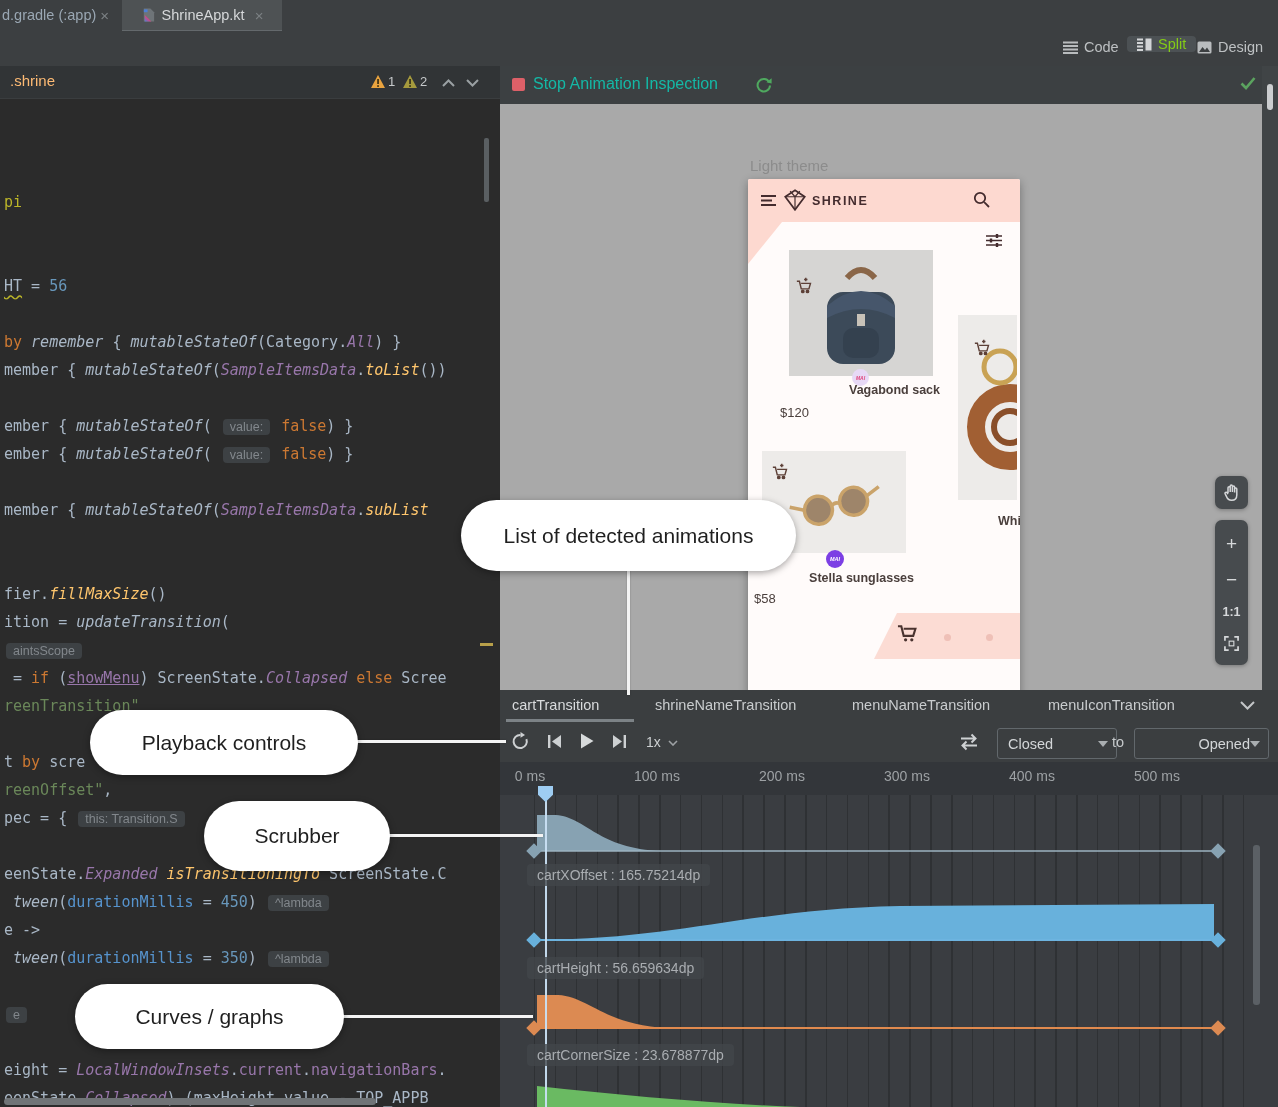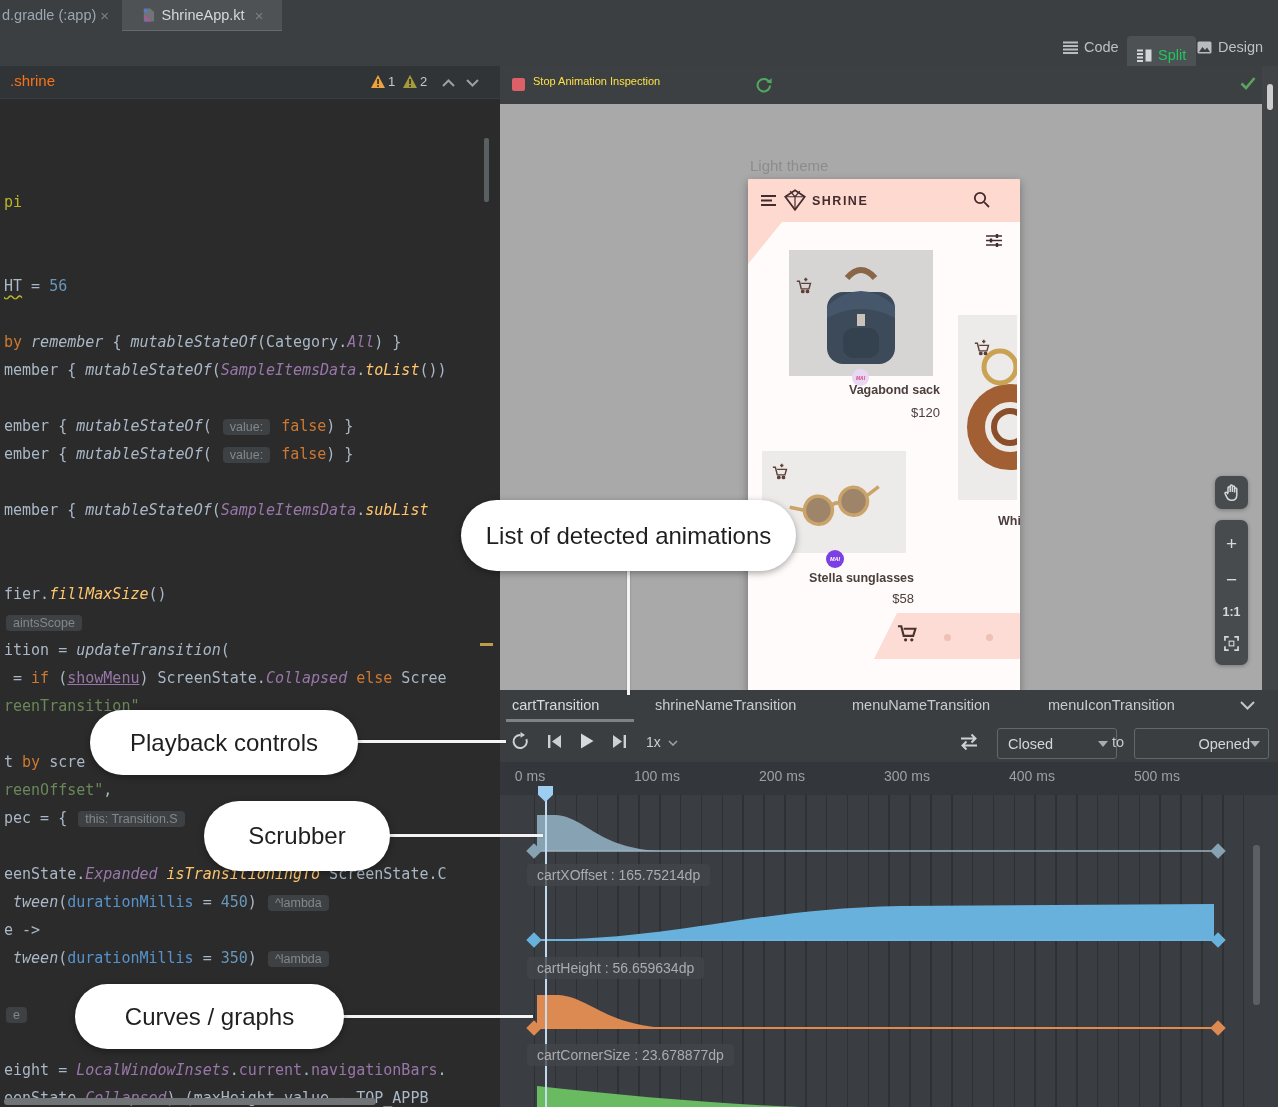--- a/index.html
+++ b/index.html
@@ -6,54 +6,54 @@
   #stage{position:relative;width:1278px;height:1107px;background:#2b2b2b;overflow:hidden;
          font-family:"Liberation Sans",sans-serif;-webkit-font-smoothing:antialiased;}
   .abs{position:absolute;}
   
   #header{left:0;top:0;width:1278px;height:66px;background:#3c3f41;}
   .tab{height:30px;display:flex;align-items:center;font-size:14.5px;color:#9aa7b3;}
   #tab-active{left:122px;top:0;width:160px;background:#4e5254;border-bottom:1px solid #64696c;
               display:flex;align-items:center;justify-content:center;gap:6px;color:#d6d8da;}
   .tab-close{color:#7c8184;font-size:15px;margin-left:4px;}
   .vm{display:flex;align-items:center;gap:6px;color:#bdc0c2;font-size:14.5px;}
-  #vm-split{background:#4c5154;border-radius:4px;padding:11px 10px;color:#22c55e;}
+  #vm-split{background:#4c5154;border-radius:4px;padding:0 10px;color:#84cc16;}
   
   #breadcrumb-bar{left:0;top:66px;width:500px;height:32px;background:#313436;border-bottom:1px solid #3a3d3f;}
-  #breadcrumb{left:10px;top:72px;font-size:15px;color:#f97316;}
+  #breadcrumb{left:10px;top:72px;font-size:15px;color:#fdba74;}
   .wcount{font-size:13px;color:#c6c9cb;}
   #code{left:0;top:104px;width:500px;height:1003px;overflow:hidden;
         font-family:"DejaVu Sans Mono",monospace;font-size:15px;}
   .cl{height:28px;line-height:28px;padding-left:4px;white-space:pre;}
   .d{color:#a9b7c6}.kw{color:#cc7832}.num{color:#6897bb}.str{color:#6a8759}
   .fni{color:#a9b7c6;font-style:italic}.fny{color:#ffc66d;font-style:italic}
   .en{color:#9876aa;font-style:italic}.pr{color:#9876aa}
   .pru{color:#9876aa;text-decoration:underline}
   .ann{color:#bbb529}.par{color:#5693cd}
   .wavy{color:#a9b7c6;text-decoration:underline wavy #bbb529;text-underline-offset:3px}
   .hint{background:#3d4144;color:#82878c;border-radius:4px;padding:1px 7px;font-size:12.5px;
         font-family:"Liberation Sans",sans-serif;margin:0 2px;}
   
   #insp-top{left:500px;top:66px;width:778px;height:38px;background:#3c4042;border-bottom:1px solid #2a2c2e;}
   #stop-square{left:512px;top:78px;width:13px;height:13px;background:#dd6068;border-radius:2px;}
-  #stop-label{left:533px;top:75px;font-size:11px;color:#fde047;}
+  #stop-label{left:533px;top:75px;font-size:16px;color:#14b8a6;}
   #preview{left:500px;top:104px;width:762px;height:586px;background:#a9a9a9;}
   #right-strip{left:1262px;top:66px;width:16px;height:624px;background:#404446;}
   #right-thumb{left:1267px;top:84px;width:6px;height:26px;background:#cbcdcf;border-radius:3px;}
   #theme-label{left:750px;top:157px;font-size:15px;color:#8c8c8c;}
   
   #phone{left:748px;top:179px;width:272px;height:592px;background:#fffbfa;border-radius:2px;
          overflow:hidden;box-shadow:0 3px 10px rgba(0,0,0,.33);}
   .ph-abs{position:absolute;}
   #ph-header{left:0;top:0;width:272px;height:43px;background:#fdd9d0;}
   #ph-tri{left:0;top:43px;width:34px;height:42px;background:#fdd9d0;
           clip-path:polygon(0 0,100% 0,0 100%);}
   #ph-brand{left:64px;top:15px;font-size:12.5px;font-weight:bold;letter-spacing:1.5px;color:#442c2e;}
   .pname{font-size:12.5px;font-weight:600;color:#4a3f3c;text-align:right;}
-  .pprice{font-size:13px;color:#4a3f3c;text-align:right;}
+  .pprice{font-size:13px;color:#4a3f3c;text-align:left;}
   .pimg{background:#d6d5d3;}
   .badge{border-radius:50%;display:flex;align-items:center;justify-content:center;
          font-style:italic;font-weight:bold;}
   #badge1{left:104px;top:190px;width:17px;height:17px;background:#e7d9f6;color:#e0467c;font-size:5px;}
   #badge2{left:78px;top:371px;width:18px;height:18px;background:#7c3fe4;color:#fff;font-size:5.5px;}
   #ph-bottombar{left:126px;top:434px;width:146px;height:46px;background:#fcdcd4;
                 clip-path:polygon(23px 0,100% 0,100% 100%,0 100%);}
   .dot{width:7px;height:7px;border-radius:50%;background:rgba(214,140,130,.35);}
   
   .ztool{background:#474b4e;border-radius:7px;box-shadow:0 1px 4px rgba(0,0,0,.3);
@@ -89,21 +89,21 @@
   #scrub-line{left:545px;top:795px;width:2px;height:312px;background:#c9e0f4;opacity:.95;}
   #scrub-handle{left:538px;top:786px;width:15px;height:16px;background:#9ecdf2;
                 clip-path:polygon(0 0,100% 0,100% 55%,50% 100%,0 55%);}
   #curves-scrollbar{left:1253px;top:845px;width:7px;height:160px;background:#5b6065;border-radius:3px;}
   
   #ed-vscroll{left:484px;top:138px;width:5px;height:64px;background:#5a5f62;border-radius:2px;}
   #ed-hscroll{left:4px;top:1098px;width:372px;height:7px;background:#707477;border-radius:3.5px;}
   #ed-marker{left:480px;top:643px;width:13px;height:3px;background:#b8a04a;}
   
   .bubble{background:#fff;border-radius:36px;box-shadow:0 2px 7px rgba(0,0,0,.35);
-          display:flex;align-items:center;justify-content:center;font-size:24px;color:#1f1f1f;}
+          display:flex;align-items:center;justify-content:center;font-size:21px;color:#1f1f1f;}
   .leader{background:#f4f4f4;box-shadow:0 0 2px rgba(0,0,0,.25);}
   svg{display:block;}
 </style>
 </head>
 <body>
 
 <div id="stage">
 
   <div class="abs" id="header"></div>
   <div class="abs tab" style="left:2px;top:0;">
@@ -198,22 +198,22 @@
       <div class="cl"><span class="kw">by</span><span class="fni"> remember </span><span class="d">{ </span><span class="fni">mutableStateOf</span><span class="d">(Category.</span><span class="en">All</span><span class="d">) }</span></div>
       <div class="cl"><span class="d">member { </span><span class="fni">mutableStateOf</span><span class="d">(</span><span class="en">SampleItemsData</span><span class="d">.</span><span class="fny">toList</span><span class="d">())</span></div>
       <div class="cl"></div>
       <div class="cl"><span class="d">ember { </span><span class="fni">mutableStateOf</span><span class="d">( </span><span class="hint">value:</span><span class="d"> </span><span class="kw">false</span><span class="d">) }</span></div>
       <div class="cl"><span class="d">ember { </span><span class="fni">mutableStateOf</span><span class="d">( </span><span class="hint">value:</span><span class="d"> </span><span class="kw">false</span><span class="d">) }</span></div>
       <div class="cl"></div>
       <div class="cl"><span class="d">member { </span><span class="fni">mutableStateOf</span><span class="d">(</span><span class="en">SampleItemsData</span><span class="d">.</span><span class="fny">subList</span></div>
       <div class="cl"></div>
       <div class="cl"></div>
       <div class="cl"><span class="d">fier.</span><span class="fny">fillMaxSize</span><span class="d">()</span></div>
+      <div class="cl"><span class="d">ition = </span><span class="fni">updateTransition</span><span class="d">(</span></div>
       <div class="cl"><span class="hint">aintsScope</span></div>
-      <div class="cl"><span class="d">ition = </span><span class="fni">updateTransition</span><span class="d">(</span></div>
       <div class="cl"><span class="d"> = </span><span class="kw">if</span><span class="d"> (</span><span class="pru">showMenu</span><span class="d">) ScreenState.</span><span class="en">Collapsed</span><span class="d"> </span><span class="kw">else</span><span class="d"> Scree</span></div>
       <div class="cl"><span class="str">reenTransition"</span></div>
       <div class="cl"></div>
       <div class="cl"><span class="d">t </span><span class="kw">by</span><span class="d"> scre</span></div>
       <div class="cl"><span class="str">reenOffset"</span><span class="d">,</span></div>
       <div class="cl"><span class="d">pec = { </span><span class="hint">this: Transition.S</span></div>
       <div class="cl"></div>
       <div class="cl"><span class="d">eenState.</span><span class="en">Expanded</span><span class="d"> </span><span class="fny">isTransitioningTo</span><span class="d"> ScreenState.</span><span class="d">C</span></div>
       <div class="cl"><span class="d"> </span><span class="fni">tween</span><span class="d">(</span><span class="par">durationMillis</span><span class="d"> = </span><span class="num">450</span><span class="d">) </span><span class="hint">^lambda</span></div>
       <div class="cl"><span class="d">e -&gt;</span></div>

